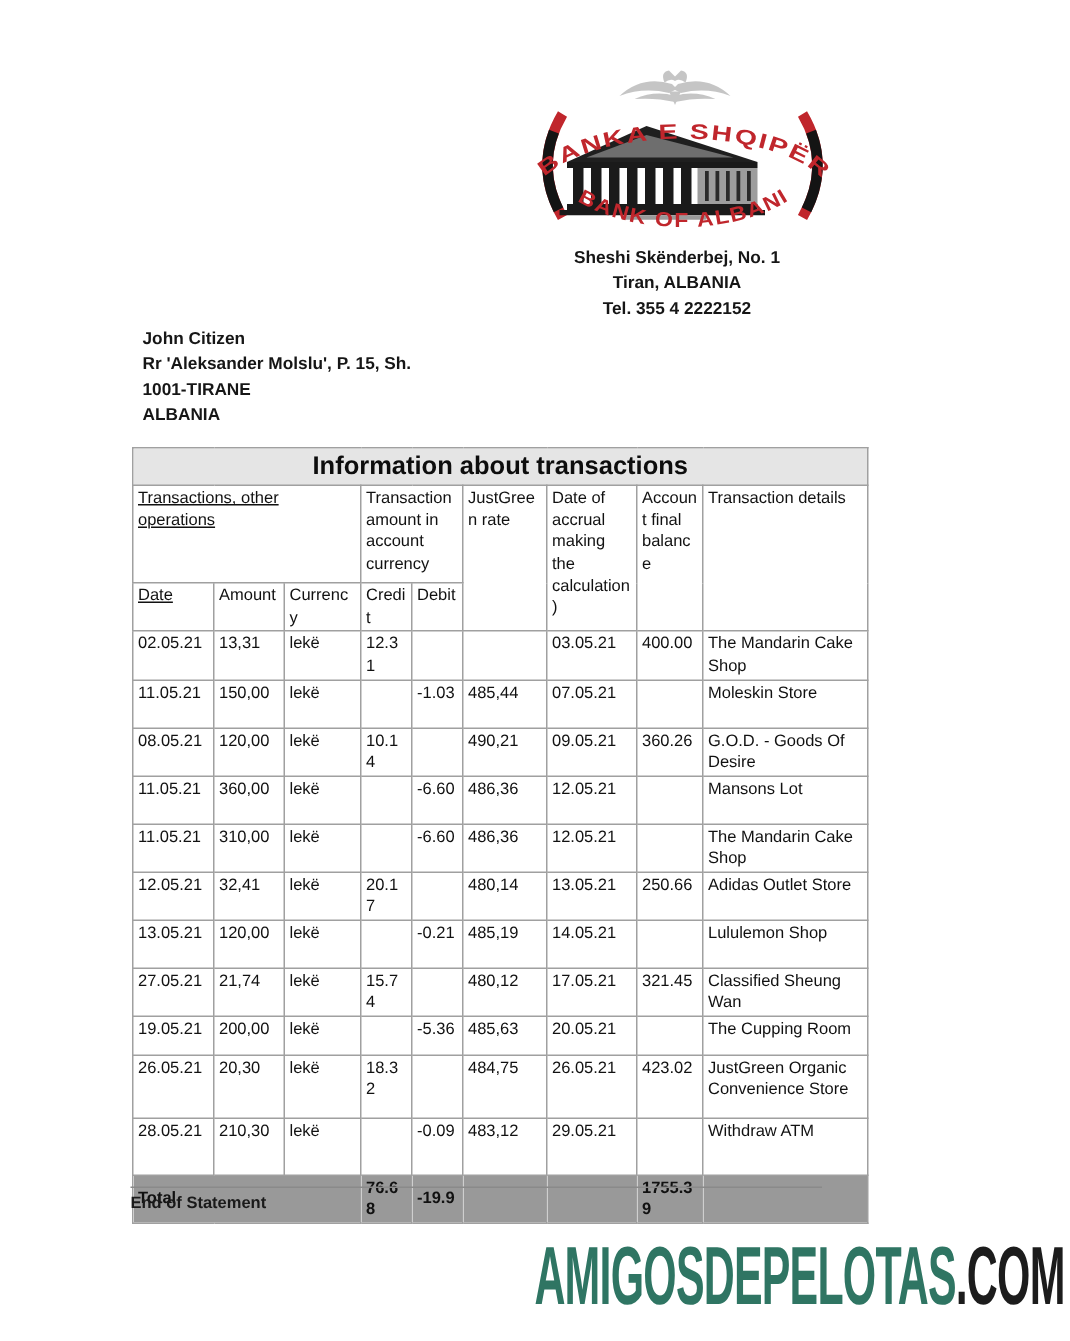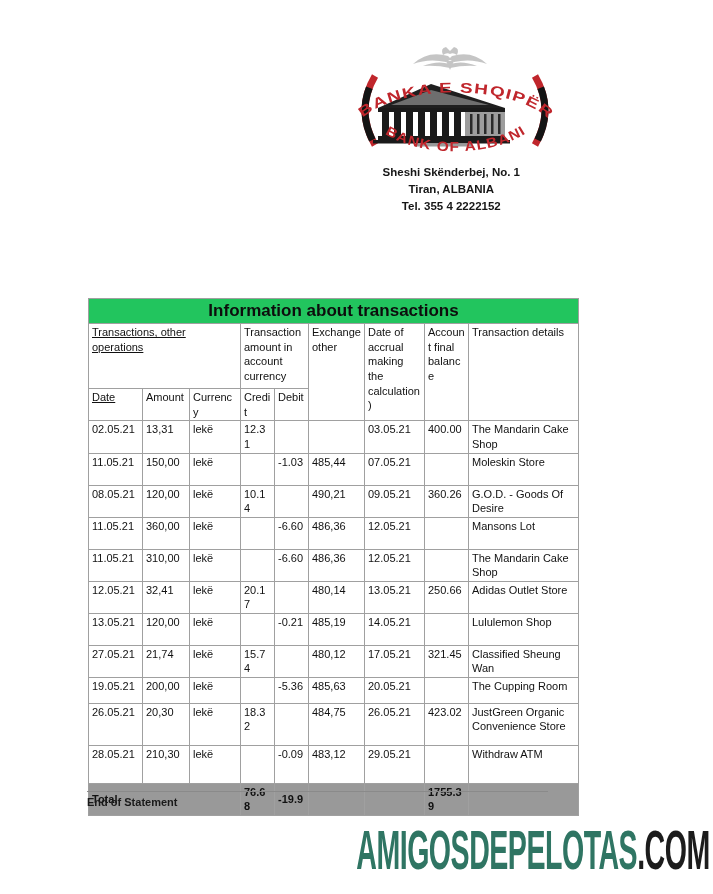--- a/index.html
+++ b/index.html
@@ -23,21 +23,21 @@
   .tx-table{
     position:absolute;left:88px;top:298px;width:490px;
     border-collapse:collapse;table-layout:fixed;
     font-size:11px;line-height:1.32;color:#111;
   }
   .tx-table th,.tx-table td{
     border:1px solid #a0a0a0;padding:1px 3px;vertical-align:top;
     text-align:left;font-weight:normal;overflow:hidden;word-wrap:break-word;
   }
   .tx-table th.title{
-    background:#22c55e;font-weight:bold;font-size:17px;text-align:center;
+    background:#e5e5e5;font-weight:bold;font-size:17px;text-align:center;
     vertical-align:middle;height:20px;padding:1px;color:#0d0d0d;
   }
   .tx-table tr.h1 th{height:62px;}
   .tx-table tr.h2 th{height:13px;}
   .b{font-weight:bold;text-decoration:underline;}
   .num-r{text-align:right;}
   .tx-table tbody tr{height:32px;}
   .tx-table tbody tr:nth-child(6),
   .tx-table tbody tr:nth-child(9){height:26px;}
   .tx-table tbody tr:nth-child(10){height:42px;}
@@ -119,41 +119,47 @@
       <textPath href="#arcBottom" startOffset="0" textLength="160" lengthAdjust="spacingAndGlyphs">BANK OF ALBANIA</textPath>
     </text>
   </svg>
 
   <div class="bank-address">
     <div>Sheshi Skënderbej, No. 1</div>
     <div>Tiran, ALBANIA</div>
     <div>Tel. 355 4 2222152</div>
   </div>
 
+  <div class="customer">
+    <div>John Citizen</div>
+    <div>Rr 'Aleksander Molslu', P. 15, Sh.</div>
+    <div>1001-TIRANE</div>
+    <div>ALBANIA</div>
+  </div>
 
   <table class="tx-table">
     <colgroup>
       <col style="width:54px">
         <col style="width:47px">
         <col style="width:51px">
       <col style="width:34px">
         <col style="width:34px">
         <col style="width:56px">
       <col style="width:60px">
         <col style="width:44px">
         <col style="width:110px">
     </colgroup>
     <thead>
       <tr>
         <th class="title" colspan="9">Information about transactions</th>
       </tr>
       <tr class="h1">
         <th colspan="3" class="b">Transactions, other operations</th>
         <th colspan="2">Transaction amount in account currency</th>
-        <th rowspan="2">Exchange other</th>
+        <th rowspan="2">JustGreen rate</th>
         <th rowspan="2">Date of accrual making the calculation)</th>
         <th rowspan="2">Account final balance</th>
         <th rowspan="2">Transaction details</th>
       </tr>
       <tr class="h2">
         <th class="b">Date</th>
         <th>Amount</th>
         <th>Currency</th>
         <th>Credit</th>
         <th>Debit</th>

